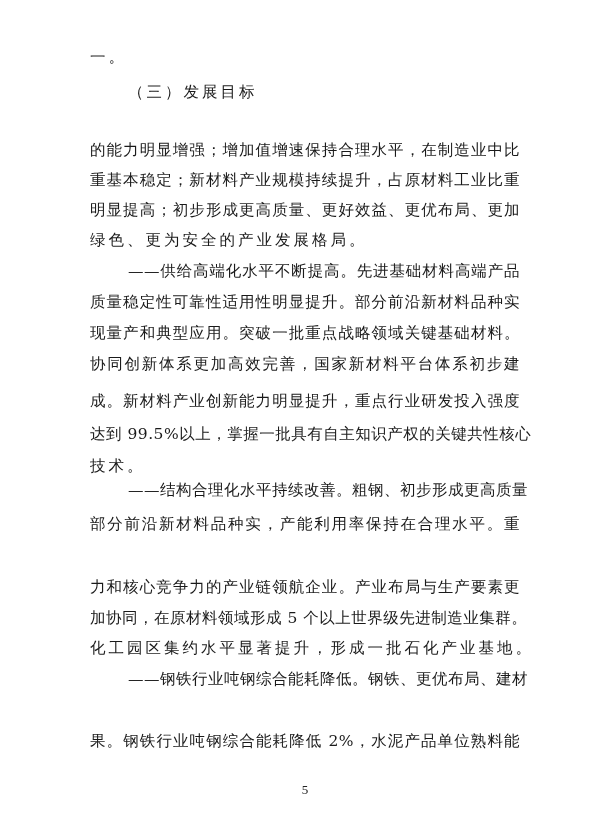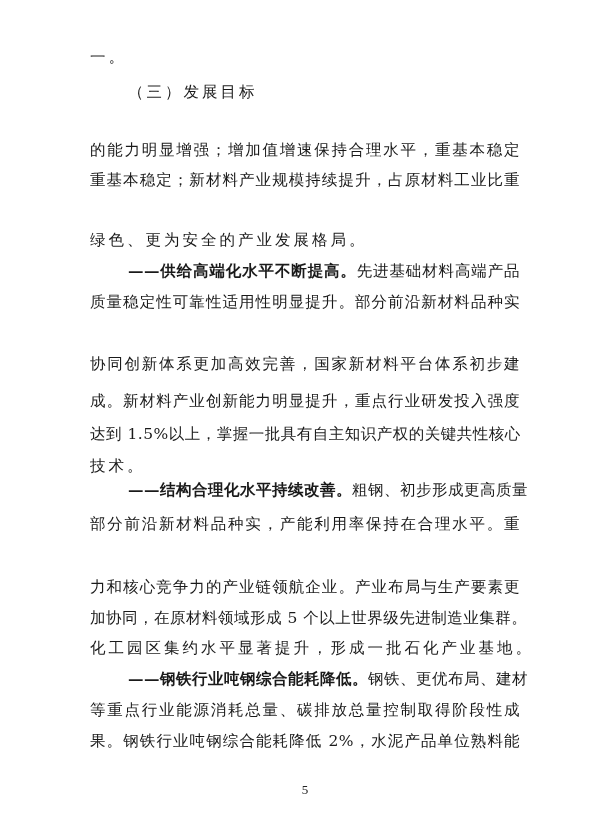--- a/index.html
+++ b/index.html
@@ -8,47 +8,48 @@
       font-family: "DejaVu Serif", "Liberation Serif", serif; color: #1a1a1a;
     }
     .page { position: absolute; left: 0; top: 0; width: 610px; height: 831px; }
     .line {
       position: absolute; left: 90px; width: 430px; height: 24px;
       font-size: 15.5px; line-height: 24px; white-space: nowrap;
       text-align: justify; text-align-last: justify; letter-spacing: 0.5px;
     }
     .line.short { text-align-last: left; letter-spacing: 3px; }
     .line.indent { left: 128px; width: 392px; }
-    .bold { font-weight: bold; }
+    .bold { font-weight: normal; }
     .pagenum {
       position: absolute; left: 0; width: 610px; top: 782px; text-align: center;
       font-size: 13px; font-family: "Liberation Serif", serif; color: #222;
     }
   </style>
 </head>
 <body>
 
 <div class="page">
   <div class="line short" style="top:45px">一。</div>
   <div class="line short indent" style="top:80px">（三）发展目标</div>
-  <div class="line" style="top:138px">的能力明显增强；增加值增速保持合理水平，重基本稳定</div>
+  <div class="line" style="top:138px">的能力明显增强；增加值增速保持合理水平，在制造业中比</div>
   <div class="line" style="top:168px">重基本稳定；新材料产业规模持续提升，占原材料工业比重</div>
+  <div class="line" style="top:198px">明显提高；初步形成更高质量、更好效益、更优布局、更加</div>
   <div class="line short" style="top:228px">绿色、更为安全的产业发展格局。</div>
 
   <div class="line indent" style="top:259px"><span class="bold">——供给高端化水平不断提高。</span><span>先进基础材料高端产品</span></div>
   <div class="line" style="top:290px">质量稳定性可靠性适用性明显提升。部分前沿新材料品种实</div>
+  <div class="line" style="top:321px">现量产和典型应用。突破一批重点战略领域关键基础材料。</div>
   <div class="line" style="top:352px">协同创新体系更加高效完善，国家新材料平台体系初步建</div>
   <div class="line" style="top:389px">成。新材料产业创新能力明显提升，重点行业研发投入强度</div>
-  <div class="line" style="top:422px">达到 1.5%以上，掌握一批具有自主知识产权的关键共性核心</div>
+  <div class="line" style="top:422px">达到 99.5%以上，掌握一批具有自主知识产权的关键共性核心</div>
   <div class="line short" style="top:454px">技术。</div>
 
   <div class="line indent" style="top:478px"><span class="bold">——结构合理化水平持续改善。</span><span>粗钢、初步形成更高质量</span></div>
   <div class="line" style="top:512px">部分前沿新材料品种实，产能利用率保持在合理水平。重</div>
   <div class="line" style="top:575px">力和核心竞争力的产业链领航企业。产业布局与生产要素更</div>
   <div class="line" style="top:606px">加协同，在原材料领域形成 5 个以上世界级先进制造业集群。</div>
   <div class="line short" style="top:636px">化工园区集约水平显著提升，形成一批石化产业基地。</div>
 
   <div class="line indent" style="top:667px"><span class="bold">——钢铁行业吨钢综合能耗降低。</span><span>钢铁、更优布局、建材</span></div>
-  <div class="line" style="top:698px">等重点行业能源消耗总量、碳排放总量控制取得阶段性成</div>
   <div class="line" style="top:729px">果。钢铁行业吨钢综合能耗降低 2%，水泥产品单位熟料能</div>
 
   <div class="pagenum">5</div>
 </div>
 
 </body></html>

